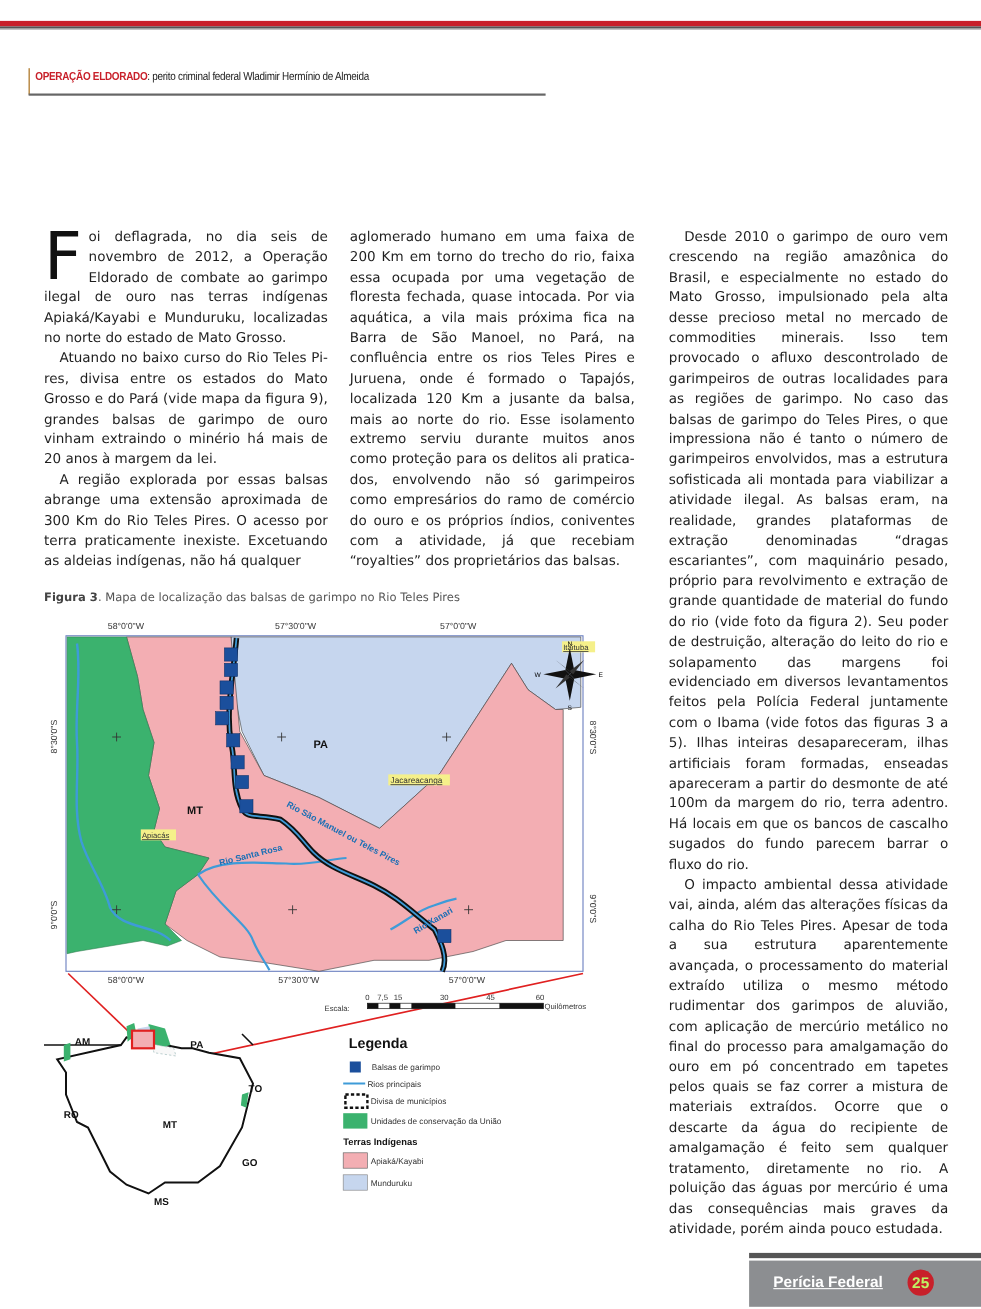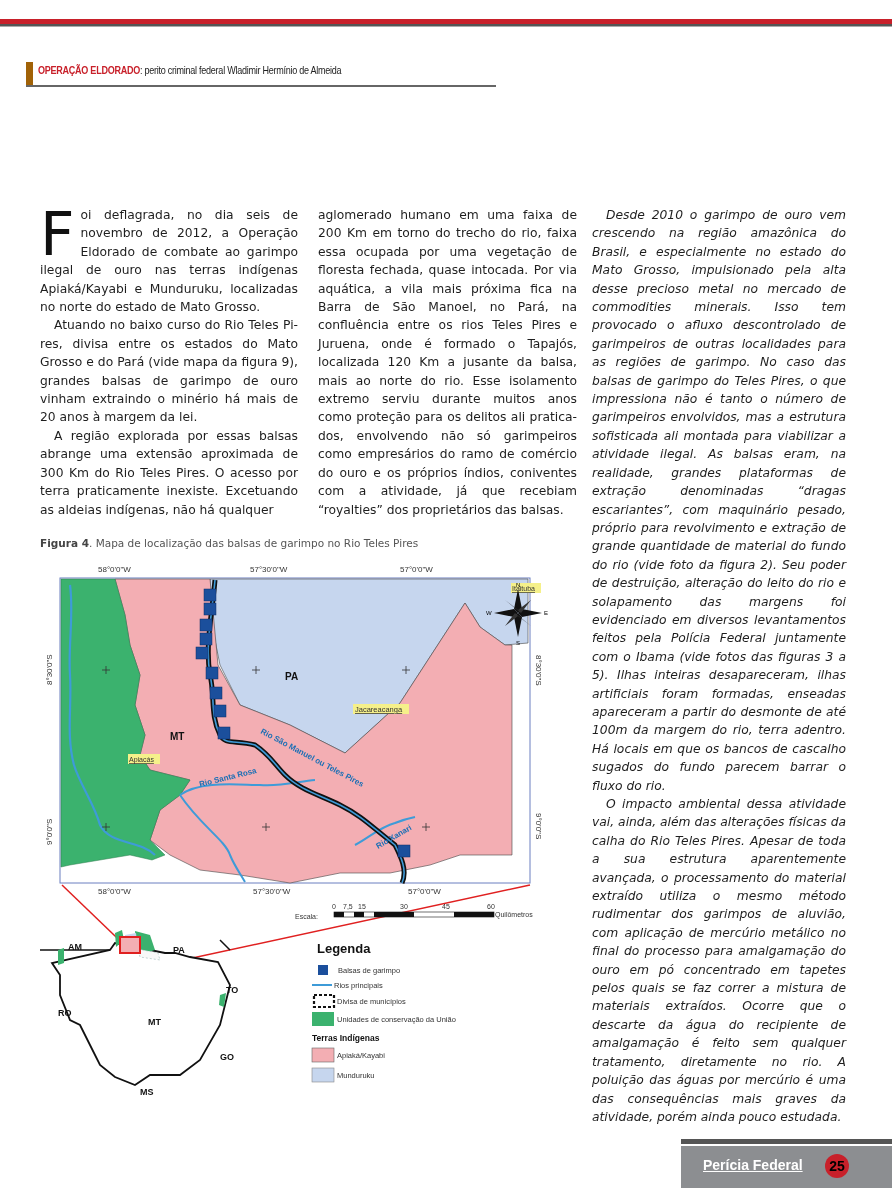--- a/index.html
+++ b/index.html
@@ -3,46 +3,46 @@
 <meta charset="utf-8">
 <style>
   * { box-sizing: border-box; margin: 0; padding: 0; }
   html, body { width: 892px; height: 1190px; background: #ffffff; overflow: hidden; }
   body { position: relative; font-family: "DejaVu Sans", sans-serif; color: #1e1e1e; }
 
   .top-rule { position: absolute; left: 0; top: 19px; width: 892px; height: 5px; background: #c8202a; }
   .top-rule2 { position: absolute; left: 0; top: 24px; width: 892px; height: 2px; background: #555; }
   .top-rule3 { position: absolute; left: 0; top: 26px; width: 892px; height: 1px; background: #aaa; }
 
-  .running-head { position: absolute; left: 26px; top: 62px; width: 470px; height: 24px; border-left: 7px solid #a16207; }
+  .running-head { position: absolute; left: 26px; top: 62px; width: 470px; height: 24px; border-left: 1px solid #a16207; }
   .running-head-line { position: absolute; left: 26px; top: 85px; width: 470px; height: 2px; background: #666; }
   .running-head .rh-text { position: absolute; left: 5px; top: 2px; font-family: "Liberation Sans", sans-serif; font-size: 10.5px; letter-spacing: -0.3px; transform: scaleX(0.86); transform-origin: left; white-space: nowrap; }
   .rh-bold { color: #c8202a; font-weight: bold; }
   .rh-rest { color: #222; }
 
   .col { position: absolute; font-size: 12.3px; line-height: 18.4px; text-align: justify; hyphens: manual; }
   .col p { text-indent: 14px; }
   .col p.noindent { text-indent: 0; }
   #col1 { left: 40px; top: 206px; width: 258px; }
   #col2 { left: 318px; top: 206px; width: 259px; }
-  #col3 { left: 592px; top: 206px; width: 254px; font-style: italic; }
+  #col3 { left: 608px; top: 206px; width: 254px; }
 
   .dropcap { float: left; font-family: "DejaVu Sans", sans-serif; font-size: 60px; line-height: 50px; margin: 3px 6px 0 0; font-weight: normal; color: #111; }
 
   .fig-caption { position: absolute; left: 40px; top: 537px; font-size: 10.5px; color: #555; white-space: nowrap; }
   .fig-caption b { color: #444; font-weight: bold; }
 
   .map { position: absolute; left: 40px; top: 555px; width: 540px; height: 560px; }
   .map svg text { font-family: "Liberation Sans", sans-serif; }
 
   .footer-bar1 { position: absolute; left: 681px; top: 1139px; width: 211px; height: 5px; background: #555; }
   .footer-bar2 { position: absolute; left: 681px; top: 1144px; width: 211px; height: 2px; background: #fff; }
   .footer { position: absolute; left: 681px; top: 1146px; width: 211px; height: 42px; background: #8c8e91; }
   .footer .pub { position: absolute; left: 22px; top: 11px; color: #fff; font-family: "Liberation Sans", sans-serif; font-weight: bold; font-size: 14px; text-decoration: underline; }
-  .footer .page-num { position: absolute; left: 144px; top: 8px; width: 24px; height: 24px; border-radius: 12px; background: #c8202a; color: #000000; font-family: "Liberation Sans", sans-serif; font-weight: bold; font-size: 14px; text-align: center; line-height: 24px; }
+  .footer .page-num { position: absolute; left: 144px; top: 8px; width: 24px; height: 24px; border-radius: 12px; background: #c8202a; color: #bef264; font-family: "Liberation Sans", sans-serif; font-weight: bold; font-size: 14px; text-align: center; line-height: 24px; }
 </style>
 </head>
 <body>
 
 <div class="top-rule"></div>
 <div class="top-rule2"></div>
 <div class="top-rule3"></div>
 
 <div class="running-head">
   <span class="rh-text"><span class="rh-bold">OPERAÇÃO ELDORADO</span><span class="rh-rest">:</span><span class="rh-rest"> perito criminal federal Wladimir Hermínio de Almeida</span></span>
@@ -57,21 +57,21 @@
 
 <div class="col" id="col2">
   <p class="noindent">aglomerado humano em uma faixa de 200 Km em torno do trecho do rio, faixa essa ocupada por uma vegetação de floresta fechada, quase intocada. Por via aquática, a vila mais próxima fica na Barra de São Manoel, no Pará, na confluência entre os rios Teles Pires e Juruena, onde é formado o Tapajós, localizada 120 Km a jusante da balsa, mais ao norte do rio. Esse isolamen­to extremo serviu durante muitos anos como proteção para os delitos ali pratica­dos, envolvendo não só garimpeiros como empresários do ramo de comércio do ouro e os próprios índios, coniventes com a atividade, já que recebiam “royalties” dos proprietários das balsas.</p>
 </div>
 
 <div class="col" id="col3">
   <p>Desde 2010 o garimpo de ouro vem crescendo na região amazônica do Brasil, e especialmente no estado do Mato Grosso, impulsionado pela alta desse precioso me­tal no mercado de commodities minerais. Isso tem provocado o afluxo descontrolado de garimpeiros de outras localidades para as regiões de garimpo. No caso das balsas de garimpo do Teles Pires, o que impressio­na não é tanto o número de garimpeiros envolvidos, mas a estrutura sofisticada ali montada para viabilizar a atividade ilegal. As balsas eram, na realidade, grandes pla­taformas de extração denominadas “dra­gas escariantes”, com maquinário pesado, próprio para revolvimento e extração de grande quantidade de material do fundo do rio (vide foto da figura 2). Seu poder de destruição, alteração do leito do rio e sola­pamento das margens foi evidenciado em diversos levantamentos feitos pela Polícia Federal juntamente com o Ibama (vide fotos das figuras 3 a 5). Ilhas inteiras desa­pareceram, ilhas artificiais foram formadas, enseadas apareceram a partir do desmonte de até 100m da margem do rio, terra aden­tro. Há locais em que os bancos de cascalho sugados do fundo parecem barrar o fluxo do rio.</p>
   <p>O impacto ambiental dessa atividade vai, ainda, além das alterações físicas da calha do Rio Teles Pires. Apesar de toda a sua estrutura aparentemente avançada, o processamento do material extraído utili­za o mesmo método rudimentar dos ga­rimpos de aluvião, com aplicação de mer­cúrio metálico no final do processo para amalgamação do ouro em pó concentra­do em tapetes pelos quais se faz correr a mistura de materiais extraídos. Ocorre que o descarte da água do recipiente de amalgamação é feito sem qualquer trata­mento, diretamente no rio. A poluição das águas por mercúrio é uma das consequ­ências mais graves da atividade,  porém ainda pouco estudada.</p>
 </div>
 
-<div class="fig-caption"><b>Figura 4</b><span>. Mapa de localização das balsas de garimpo no Rio Teles Pires</span></div>
+<div class="fig-caption"><b>Figura 3</b><span>. Mapa de localização das balsas de garimpo no Rio Teles Pires</span></div>
 
 <div class="map">
 <svg width="540" height="560" viewBox="0 0 540 560">
 
   <text x="58" y="17" font-size="8" fill="#333">58°0'0"W</text>
   <text x="210" y="17" font-size="8" fill="#333">57°30'0"W</text>
   <text x="360" y="17" font-size="8" fill="#333">57°0'0"W</text>
 
   <g>
     <rect x="20" y="23" width="470" height="305" fill="#ffffff" stroke="#6a7fc0" stroke-width="1"></rect>

